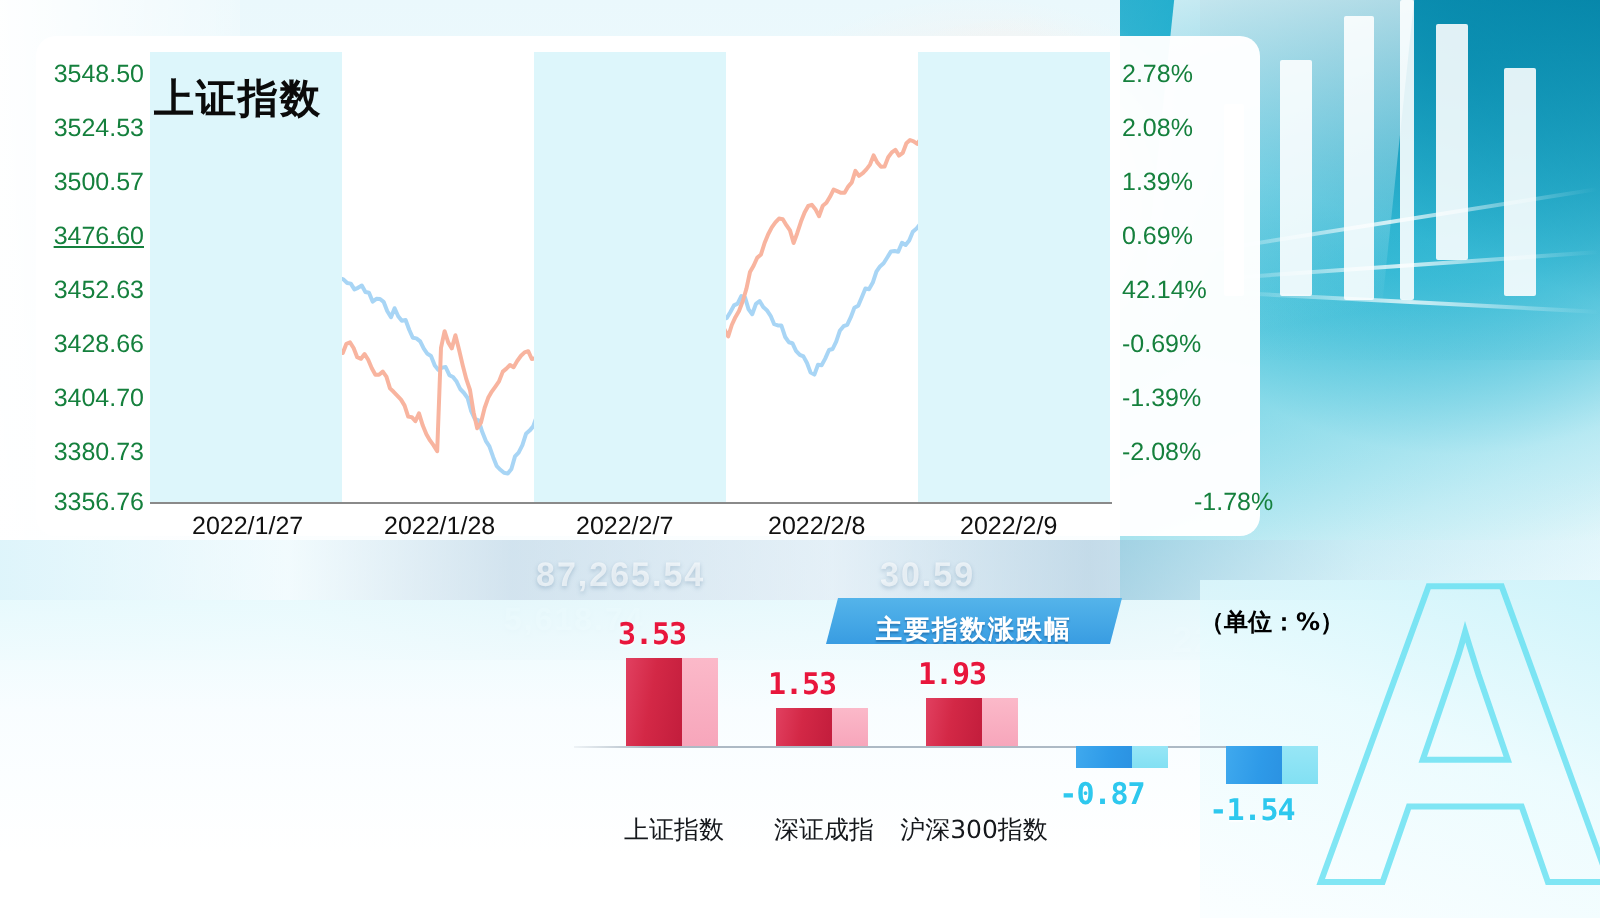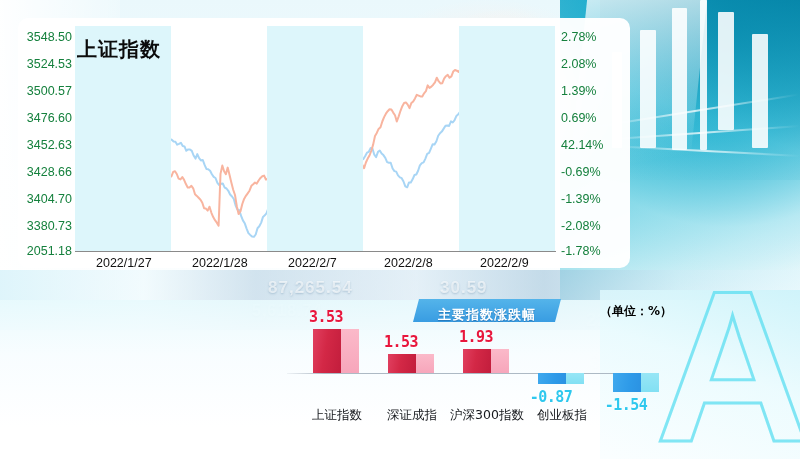--- a/index.html
+++ b/index.html
@@ -124,26 +124,26 @@
   <div class="bg-bottom"></div>
   <div class="bg-bottom-right"></div>
   <div class="bigA">A</div>
 
   <div id="linepanel">
 
     <div class="axis-left">
       <div class="ylab left" style="top:12px;">3548.50</div>
       <div class="ylab left" style="top:39px;">3524.53</div>
       <div class="ylab left" style="top:66px;">3500.57</div>
-      <div class="ylab left" style="top:93px;">3476.60</div>
+      <div class="ylab left" style="top:93px;text-decoration:underline;">3476.60</div>
       <div class="ylab left" style="top:120px;">3452.63</div>
       <div class="ylab left" style="top:147px;">3428.66</div>
       <div class="ylab left" style="top:174px;">3404.70</div>
       <div class="ylab left" style="top:201px;">3380.73</div>
-      <div class="ylab left" style="top:226px;">2051.18</div>
+      <div class="ylab left" style="top:226px;">3356.76</div>
     </div>
 
     <div id="plot">
       <div class="dayband" style="left:0px;width:96px;background:#ddf6fb;"></div>
       <div class="dayband" style="left:96px;width:96px;background:rgba(255,255,255,.55);"></div>
       <div class="dayband" style="left:192px;width:96px;background:#ddf6fb;"></div>
       <div class="dayband" style="left:288px;width:96px;background:rgba(255,255,255,.55);"></div>
       <div class="dayband" style="left:384px;width:96px;background:#ddf6fb;"></div>
       <svg id="lines" width="480" height="225" viewBox="0 0 480 225" preserveAspectRatio="none">
         <polyline id="series-blue" fill="none" stroke="#3fa3e8" stroke-width="2" stroke-linejoin="round" stroke-linecap="round" points="0.0,82.5 1.8,77.6 3.7,75.5 5.5,77.4 7.3,70.3 9.1,74.7 11.0,80.0 12.8,79.8 14.6,83.2 16.4,87.0 18.3,88.5 20.1,85.5 21.9,90.2 23.7,93.2 25.6,92.9 27.4,91.9 29.2,96.6 31.0,97.5 32.9,96.5 34.7,100.3 36.5,100.8 38.3,98.2 40.2,103.5 42.0,107.0 43.8,107.5 45.6,111.6 47.5,109.8 49.3,110.4 51.1,115.8 52.9,114.8 54.8,115.0 56.6,117.4 58.4,116.7 60.2,114.1 62.1,109.8 63.9,108.2 65.7,105.2 67.5,99.0 69.4,103.8 71.2,102.8 73.0,97.4 74.8,99.6 76.7,102.8 78.5,99.9 80.3,101.7 82.1,106.4 84.0,104.0 85.8,102.8 87.6,107.0 89.4,111.1 91.3,106.8 93.1,110.1 94.9,113.1 96.7,113.7 98.6,115.5 100.4,115.8 102.2,118.7 104.0,117.9 105.9,116.8 107.7,120.0 109.5,120.4 111.3,124.8 113.2,123.4 115.0,123.5 116.8,124.9 118.6,129.5 120.5,132.6 122.3,128.1 124.1,132.1 125.9,134.4 127.8,134.0 129.6,138.9 131.4,142.9 133.2,143.2 135.1,144.7 136.9,148.3 138.7,150.9 140.5,152.0 142.4,156.8 144.2,159.0 146.0,157.8 147.8,157.5 149.7,161.6 151.5,162.5 153.3,164.8 155.1,168.5 157.0,170.5 158.8,173.0 160.6,179.6 162.4,183.5 164.3,184.2 166.1,189.9 167.9,194.4 169.7,197.2 171.6,202.6 173.4,207.1 175.2,208.9 177.0,210.4 178.9,210.8 180.7,208.5 182.5,202.2 184.3,200.3 186.2,196.6 188.0,190.9 189.8,189.3 191.6,187.2 193.5,181.8 195.3,176.5 197.1,174.9 198.9,171.7 200.8,166.3 202.6,165.1 204.4,161.0 206.2,154.4 208.1,153.4 209.9,152.1 211.7,147.9 213.5,143.8 215.4,142.0 217.2,139.1 219.0,135.2 220.8,136.1 222.7,133.4 224.5,127.7 226.3,131.6 228.1,135.1 230.0,131.8 231.8,129.6 233.6,128.3 235.4,129.2 237.3,125.0 239.1,126.0 240.9,128.8 242.7,128.3 244.6,132.1 246.4,129.8 248.2,130.9 250.0,134.5 251.9,133.7 253.7,129.6 255.5,129.8 257.3,135.0 259.2,133.0 261.0,128.6 262.8,128.3 264.6,125.2 266.5,120.6 268.3,124.5 270.1,128.9 271.9,125.3 273.8,121.0 275.6,120.4 277.4,122.5 279.2,123.4 281.1,128.9 282.9,130.7 284.7,130.1 286.5,133.8 288.4,133.0 290.2,130.0 292.0,126.7 293.8,125.8 295.7,122.0 297.5,122.7 299.3,128.7 301.1,131.1 303.0,125.9 304.8,124.5 306.6,127.5 308.4,129.1 310.3,131.9 312.1,136.1 313.9,136.7 315.7,136.8 317.6,142.5 319.4,145.1 321.2,145.6 323.0,149.4 324.9,151.4 326.7,152.2 328.5,155.5 330.3,160.3 332.2,161.3 334.0,156.4 335.8,156.6 337.6,153.3 339.5,149.0 341.3,148.5 343.1,144.8 344.9,139.4 346.8,137.1 348.6,136.4 350.4,132.6 352.2,127.9 354.1,126.9 355.9,122.6 357.7,118.2 359.5,118.6 361.4,115.3 363.2,109.8 365.0,107.2 366.8,105.6 368.7,102.6 370.5,99.7 372.3,99.5 374.1,99.9 376.0,95.4 377.8,96.5 379.6,94.2 381.4,89.9 383.3,88.2 385.1,86.0 386.9,82.5 388.7,80.4 390.6,80.8 392.4,76.4 394.2,71.6 396.0,72.1 397.9,69.5 399.7,66.0 401.5,65.2 403.3,62.4 405.2,58.0 407.0,55.9 408.8,56.5 410.6,52.8 412.5,48.4 414.3,52.4 416.1,48.8 417.9,45.5 419.8,45.8 421.6,47.4 423.4,42.6 425.2,40.1 427.1,44.3 428.9,41.1 430.7,37.7 432.5,41.8 434.4,37.2 436.2,33.3 438.0,38.4 439.8,36.2 441.7,32.4 443.5,33.5 445.3,32.9 447.1,30.0 449.0,31.1 450.8,32.3 452.6,28.7 454.4,27.2 456.3,28.8 458.1,27.8 459.9,27.3 461.7,26.7 463.6,26.4 465.4,25.1 467.2,24.6 469.0,27.5 470.9,26.2 472.7,23.5 474.5,26.1 476.3,25.0 478.2,24.7 480.0,26.2"></polyline>
@@ -153,21 +153,21 @@
 
     <div class="axis-right">
       <div class="ylab right" style="top:12px;">2.78%</div>
       <div class="ylab right" style="top:39px;">2.08%</div>
       <div class="ylab right" style="top:66px;">1.39%</div>
       <div class="ylab right" style="top:93px;">0.69%</div>
       <div class="ylab right" style="top:120px;">42.14%</div>
       <div class="ylab right" style="top:147px;">-0.69%</div>
       <div class="ylab right" style="top:174px;text-align:center;">-1.39%</div>
       <div class="ylab right" style="top:201px;">-2.08%</div>
-      <div class="ylab right" style="top:226px;">-1.78%</div>
+      <div class="ylab right" style="top:226px;margin-left:36px;">-1.78%</div>
     </div>
 
     <div id="xaxisline"></div>
     <div class="xlab" style="left:78px;">2022/1/27</div>
     <div class="xlab" style="left:174px;">2022/1/28</div>
     <div class="xlab" style="left:270px;">2022/2/7</div>
     <div class="xlab" style="left:366px;">2022/2/8</div>
     <div class="xlab" style="left:462px;">2022/2/9</div>
   </div>
 
@@ -203,15 +203,14 @@
       <div class="bar3d neg" style="left: 613px; height: 19.25px; top: 373px; position: absolute;">
         <div class="bar-front"></div>
         <div class="bar-side"></div>
       </div>
       <div class="barval neg" style="position: absolute; left: 589px; top: 396.25px;">-1.54</div>
     </div>
 
   <div class="barlab" style="left:289px;">上证指数</div>
   <div class="barlab" style="left:364px;">深证成指</div>
   <div class="barlab" style="left:439px;">沪深300指数</div>
-  <div class="barlab" style="left:514px;">创业板指</div>
 
 </div>
 
 </body></html>

